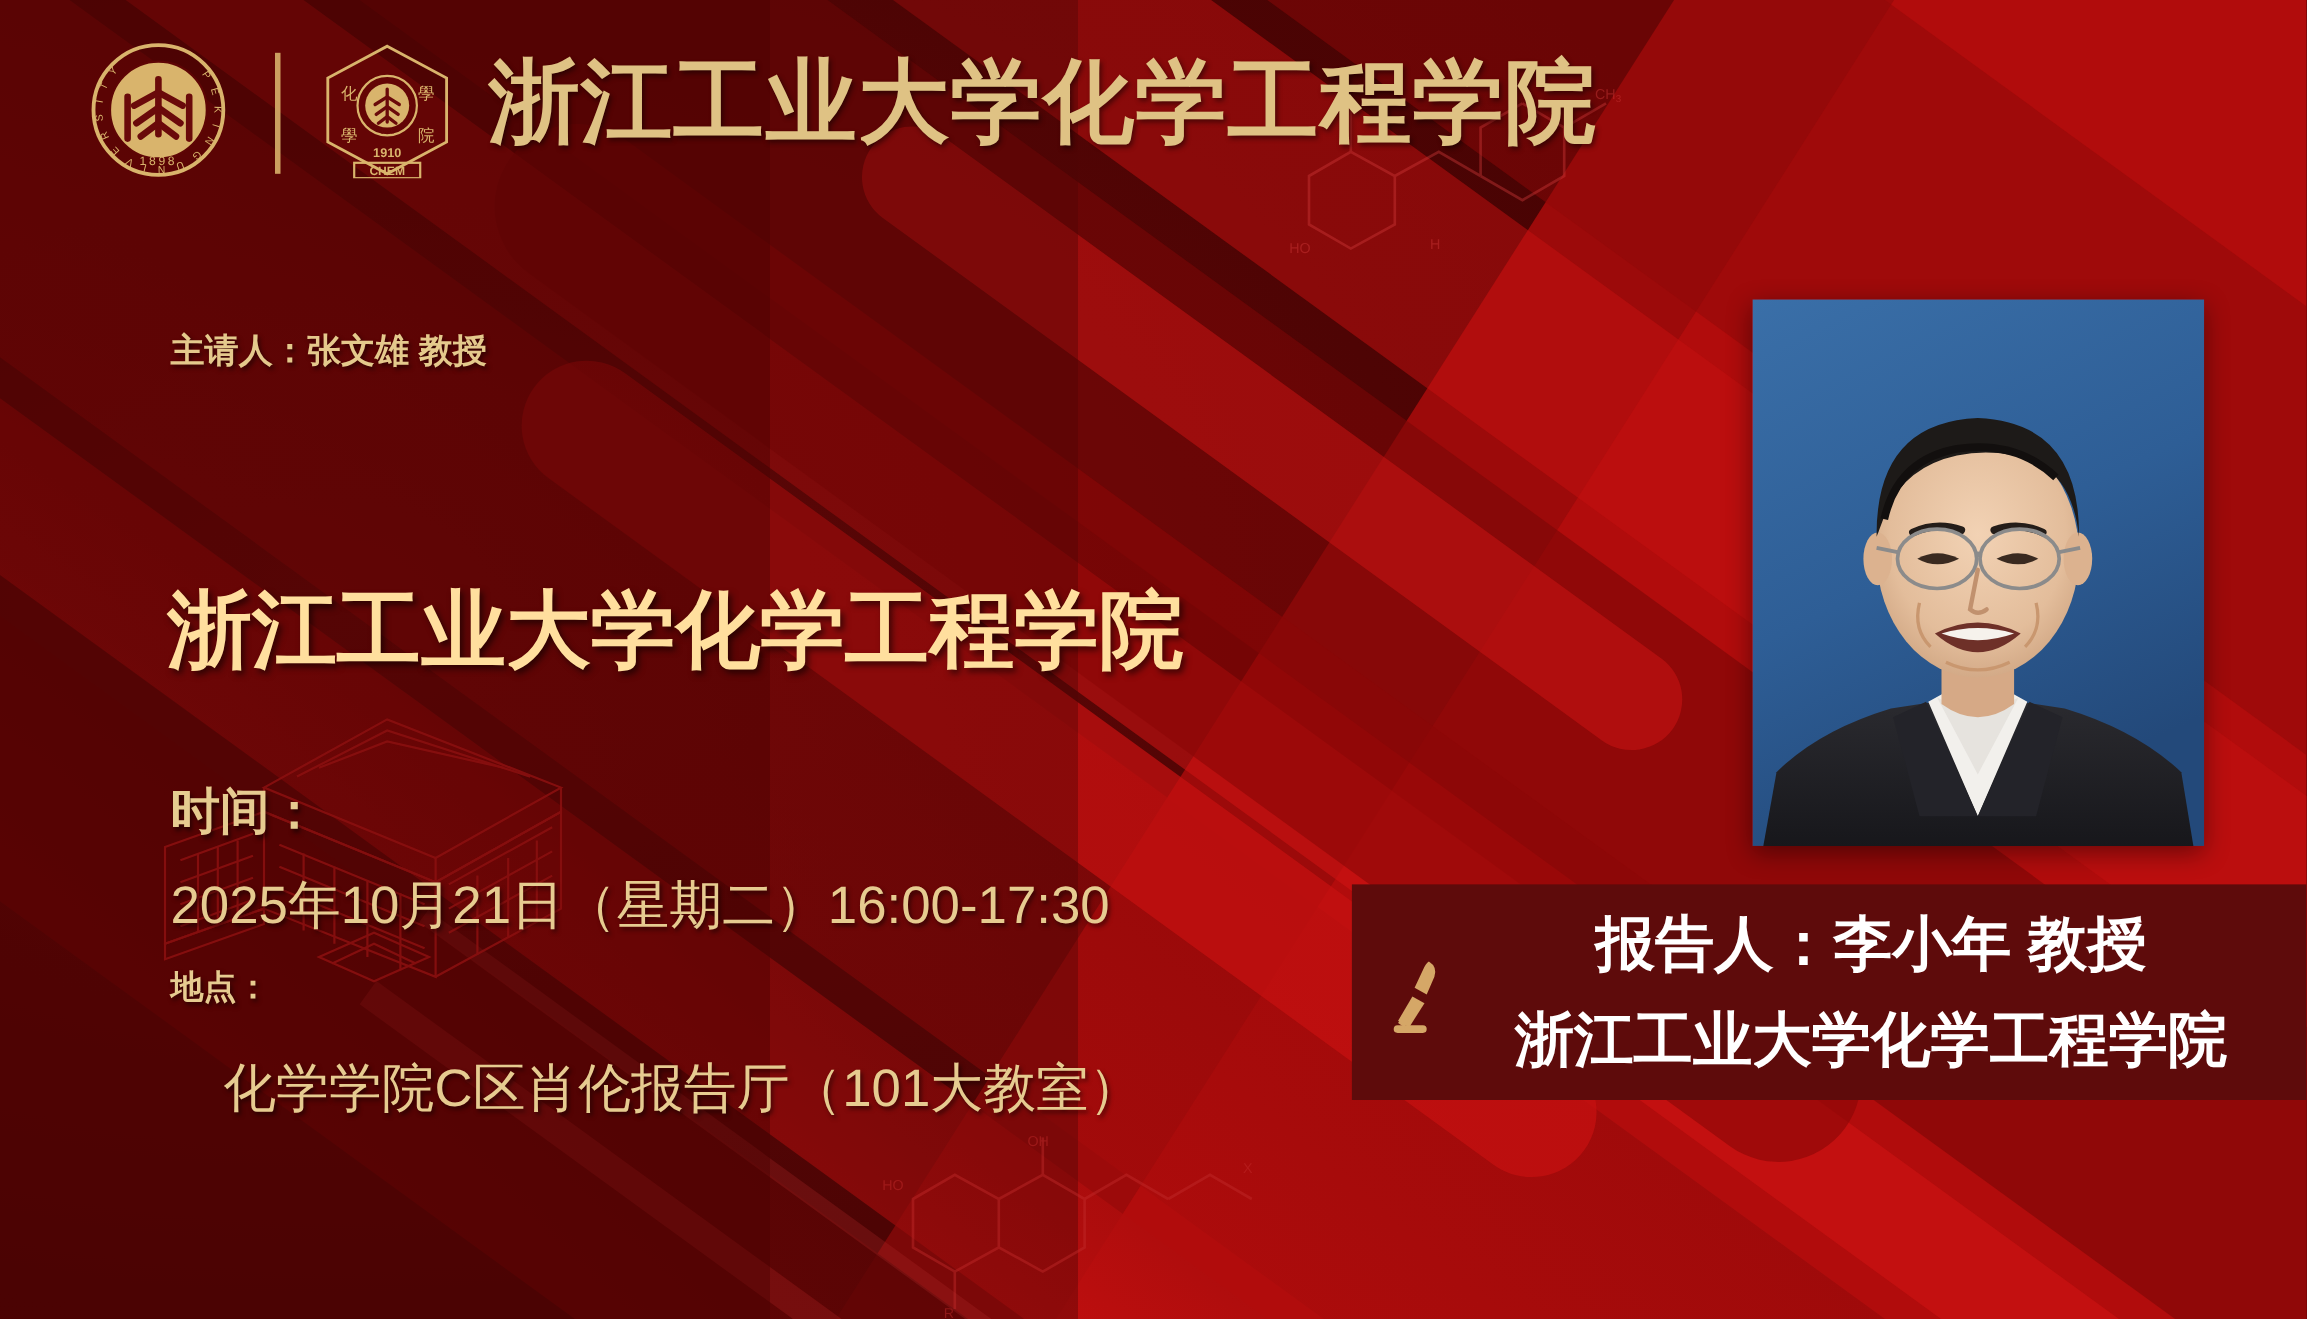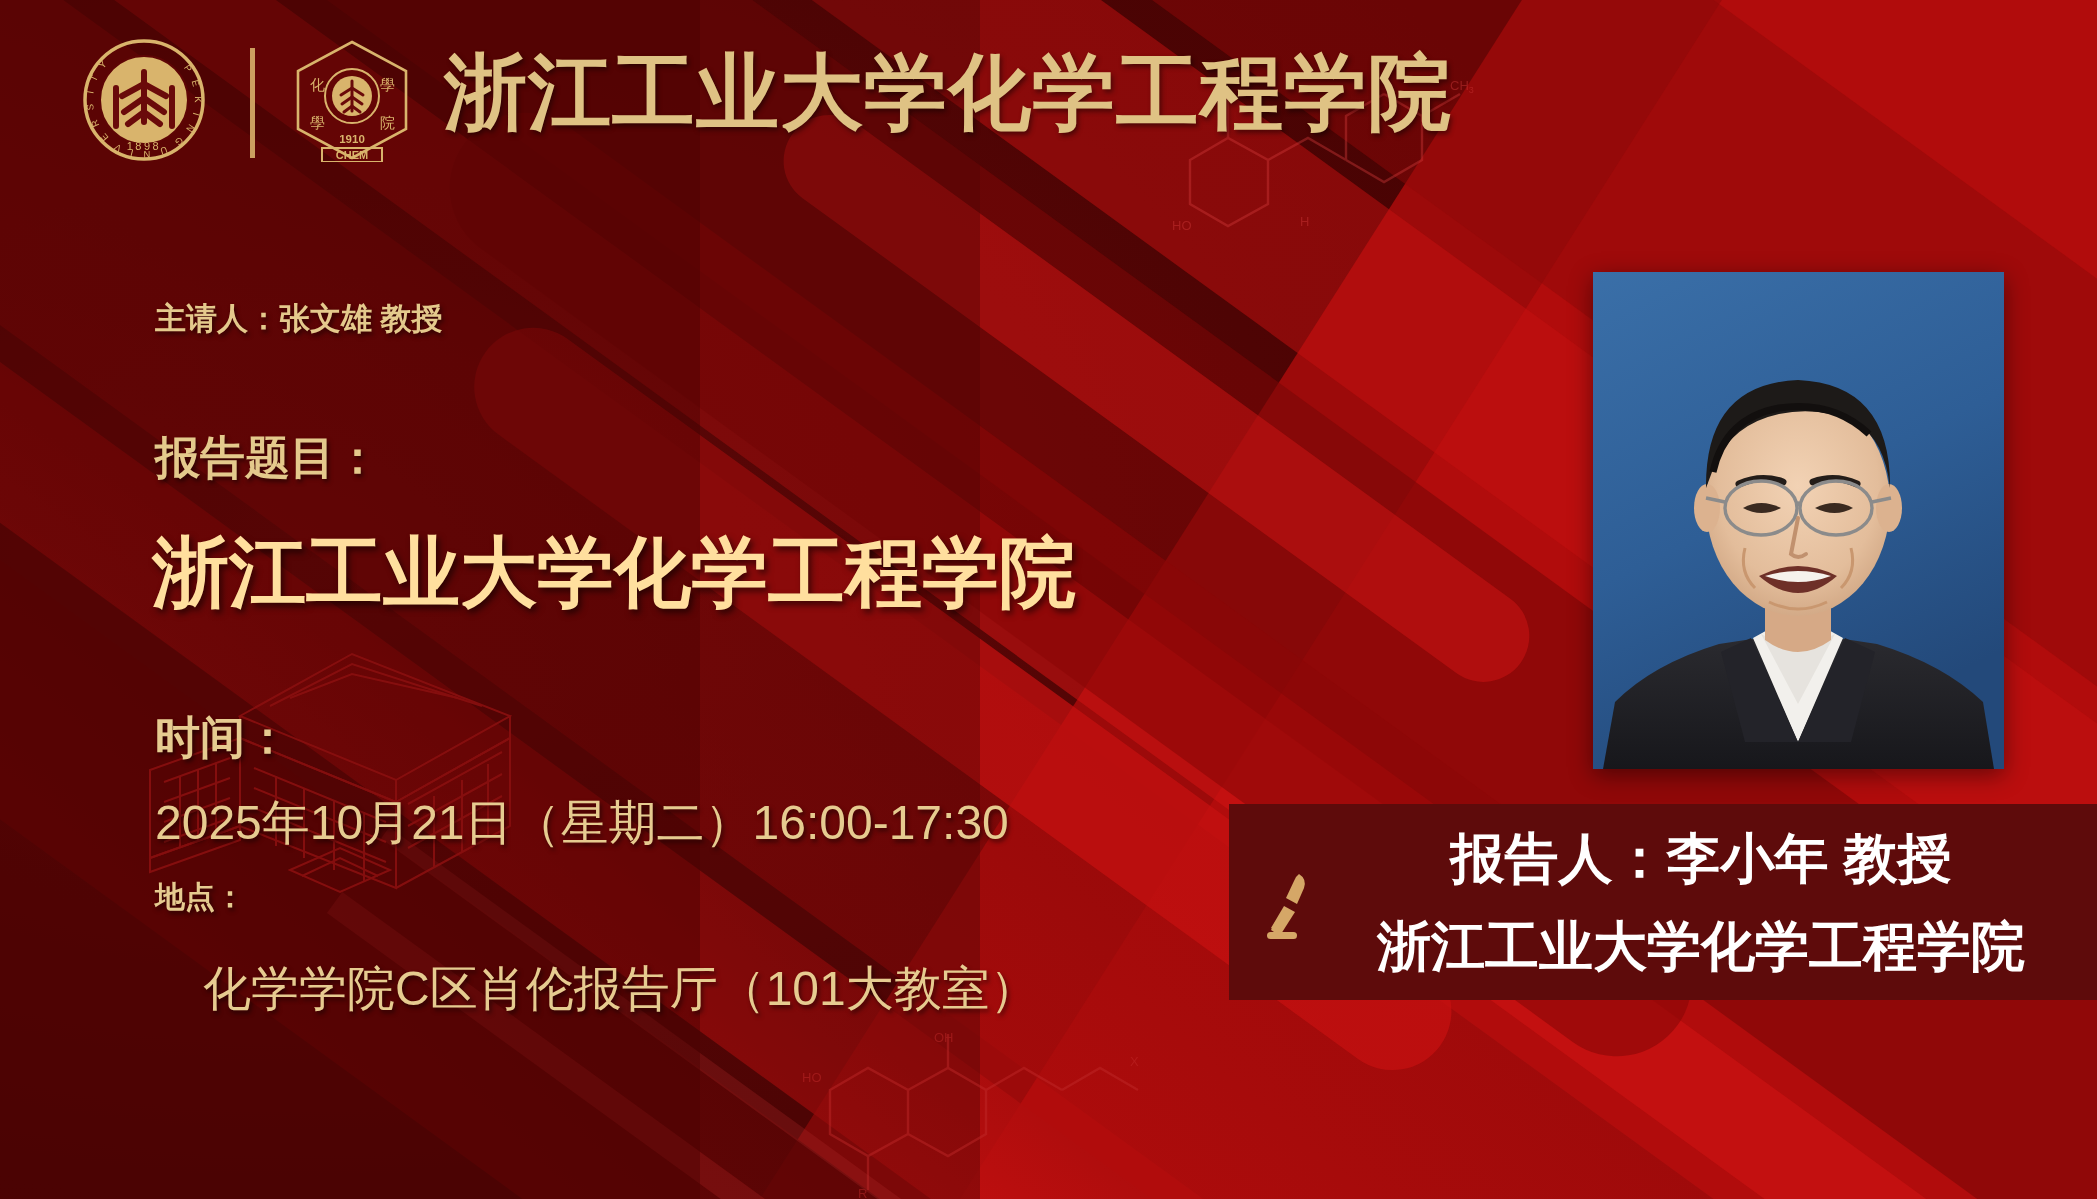--- a/index.html
+++ b/index.html
@@ -281,21 +281,20 @@
         <rect x="34" y="110" width="60" height="14" fill="none" stroke="#d9b46c" stroke-width="2"></rect>
         <text x="64" y="121" text-anchor="middle" font-size="11" font-weight="bold" fill="#d9b46c" font-family="'Liberation Sans',sans-serif">CHEM</text>
       </svg>
     </div>
 
     <div class="main-title">浙江工业大学化学工程学院</div>
   </div>
 
   <div class="host">主请人：张文雄 教授</div>
 
-  <div class="topic-label">报告题目：</div>
 
   <div class="topic-title">浙江工业大学化学工程学院</div>
 
   <div class="time-label">时间：</div>
 
   <div class="time-value">2025年10月21日（星期二）16:00-17:30</div>
 
   <div class="place-label">地点：</div>
 
   <div class="place-value">化学学院C区肖伦报告厅（101大教室）</div>

